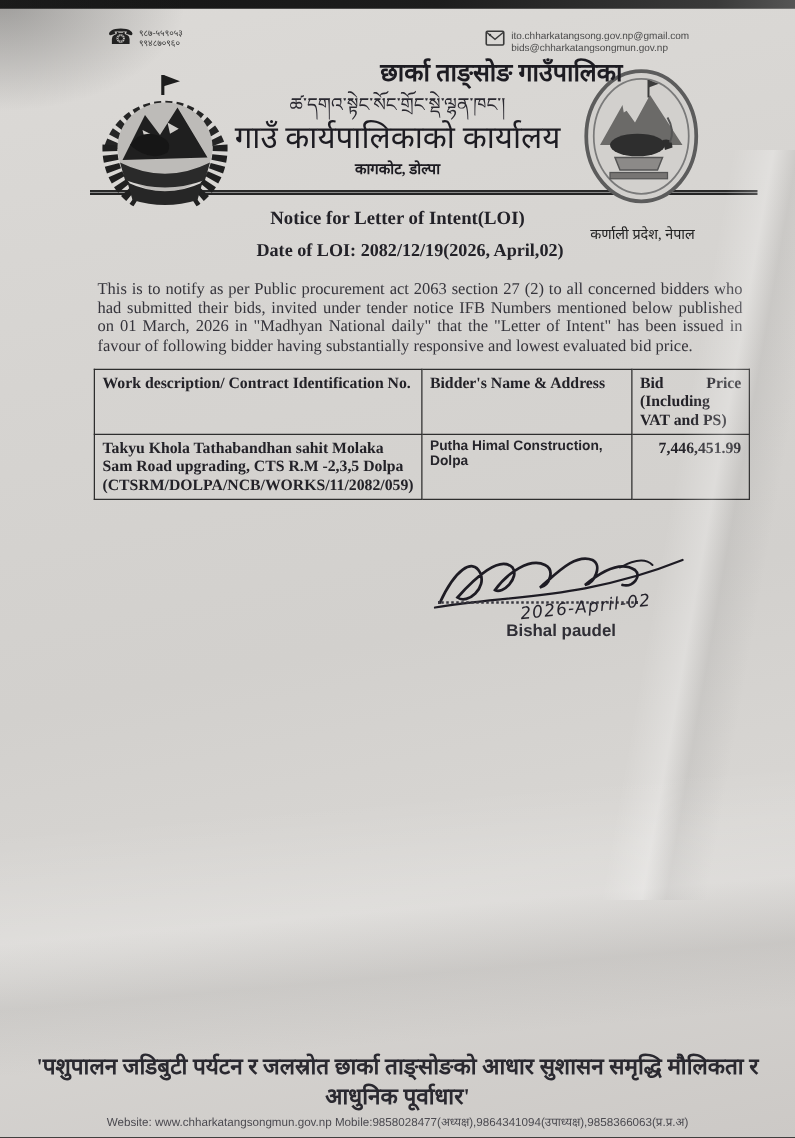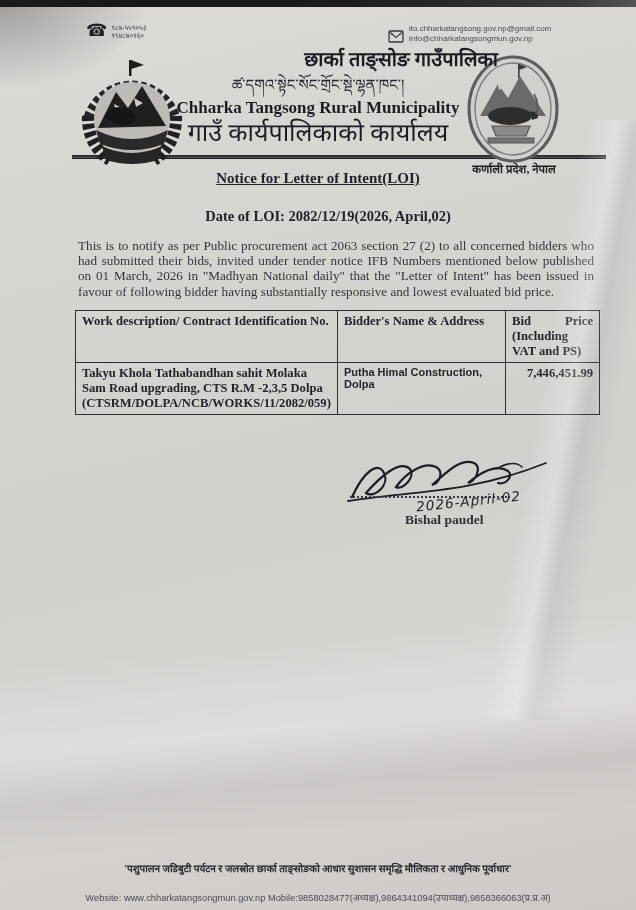--- a/index.html
+++ b/index.html
@@ -14,69 +14,69 @@
     background:radial-gradient(ellipse at 0% 0%,rgba(40,40,40,.35),rgba(40,40,40,0) 70%);}
   .crease1{position:absolute;top:120px;right:-40px;width:220px;height:600px;pointer-events:none;
     background:linear-gradient(100deg,rgba(255,255,255,0) 40%,rgba(255,255,255,.25) 50%,rgba(120,120,120,.12) 56%,rgba(255,255,255,0) 66%);}
   .crease2{position:absolute;top:560px;left:0;width:100%;height:300px;pointer-events:none;
     background:linear-gradient(175deg,rgba(255,255,255,0) 30%,rgba(255,255,255,.2) 55%,rgba(110,110,110,.10) 70%,rgba(255,255,255,0) 85%);}
 
   
   .phone-block{position:absolute;left:86px;top:22px;display:flex;gap:4px;align-items:flex-start;}
   .phone-glyph{font-family:"DejaVu Sans",sans-serif;font-size:17px;line-height:17px;color:#222;}
   .phone-nums{font-family:"Liberation Sans",sans-serif;font-size:7px;line-height:8px;color:#3a3a3a;padding-top:2px;}
-  .email-block{position:absolute;left:388px;top:24px;display:flex;gap:5px;align-items:flex-end;}
+  .email-block{position:absolute;left:388px;top:24px;display:flex;gap:5px;align-items:flex-start;}
   .email-lines{font-family:"Liberation Sans",sans-serif;font-size:8px;line-height:9.5px;color:#4a4a4a;}
 
   
   .emblem-left{position:absolute;left:74px;top:56px;width:116px;height:122px;}
   .emblem-right{position:absolute;left:458px;top:54px;width:110px;height:110px;}
-  .province-caption{position:absolute;left:444px;top:161px;width:140px;text-align:center;
-    font-size:11.5px;font-weight:bold;color:#222;}
+  .province-caption{position:absolute;left:444px;top:179px;width:140px;text-align:center;
+    font-size:11.5px;font-weight:normal;color:#222;}
 
   
   .header-text{position:relative;margin:48px auto 0;width:360px;text-align:center;color:#1d1c22;}
   .h-nepali{font-size:20px;font-weight:bold;line-height:22px;text-align:right;}
   .h-tibetan{font-size:15px;line-height:20px;margin-top:5px;color:#2a2930;}
   .h-english{font-size:17px;font-weight:bold;line-height:19px;margin-top:3px;font-family:"Liberation Serif",serif;}
   .h-office{font-size:25px;font-weight:normal;line-height:27px;margin-top:2px;}
   .h-location{font-size:12px;font-weight:bold;margin-top:2px;}
 
   .divider{margin:9px 30px 0 72px;height:4px;
     background:linear-gradient(#2a2a2a 0%,#2a2a2a 35%,#8a8a8a 50%,#242424 70%,#242424 100%);}
 
   
-  .notice-title{margin-top:11px;text-align:center;font-size:15px;font-weight:bold;color:#232228;text-decoration:underline;}
-  .notice-date{margin-top:21px;text-align:center;font-size:14.5px;font-weight:bold;color:#232228;padding-left:20px;}
+  .notice-title{margin-top:11px;text-align:center;font-size:15px;font-weight:bold;color:#232228;}
+  .notice-date{margin-top:9px;text-align:center;font-size:14.5px;font-weight:bold;color:#232228;padding-left:20px;}
   .notice-body{margin:13px 42px 0 78px;font-size:13.2px;line-height:15.2px;text-align:justify;color:#35343b;}
 
   
   table.loi{border-collapse:collapse;margin:11px 0 0 75px;width:524px;table-layout:fixed;}
   table.loi th,table.loi td{border:1.6px solid #2e2e2e;vertical-align:top;padding:3px 6px;}
   .col-work{width:262px;} .col-bidder{width:168px;} .col-bid{width:94px;}
   th{font-size:12.6px;text-align:left;color:#232228;}
   th.bid-h{text-align:justify;}
   td.work-cell{font-size:12.6px;font-weight:bold;line-height:15px;color:#232228;}
   td.bidder-cell{font-family:"Liberation Sans",sans-serif;font-size:11px;font-weight:bold;color:#26252b;}
   td.bid-cell{font-size:12.6px;font-weight:bold;text-align:right;padding-top:16px;color:#232228;}
 
   
   .sig-block{position:relative;margin:34px 40px 0 auto;width:250px;height:112px;}
   .sig-svg{position:absolute;left:0;top:0;}
   .sig-dots{position:absolute;left:4px;top:47px;width:160px;border-bottom:2px dotted #3a3840;}
   .hand-date{position:absolute;left:70px;top:44px;font-family:"DejaVu Sans",sans-serif;
     font-style:italic;font-size:13.5px;letter-spacing:1px;color:#26242d;transform:rotate(-6deg);white-space:nowrap;}
-  .sig-name{position:absolute;left:42px;top:63px;font-family:Liberation Serif, serif;
+  .sig-name{position:absolute;left:42px;top:63px;font-family:Liberation Sans, sans-serif;
     font-size:13.5px;font-weight:bold;color:#302f36;padding-left:17px;}
   .sig-title{position:absolute;left:0px;top:90px;font-size:13.5px;font-weight:bold;color:#232228;white-space:nowrap;}
 
   
   .footer{position:absolute;left:0;bottom:6px;width:100%;text-align:center;}
-  .f-slogan{font-size:10px;font-weight:bold;color:#2a2930;}
-  .f-contact{margin-top:16px;font-family:"Liberation Sans",sans-serif;font-size:9.3px;color:#4b4a50;text-align:center;}
+  .f-slogan{font-size:18px;font-weight:bold;color:#2a2930;}
+  .f-contact{margin-top:3px;font-family:"Liberation Sans",sans-serif;font-size:9.3px;color:#4b4a50;text-align:center;}
 </style>
 </head>
 <body>
 
 <div class="photo">
   <div class="top-strip"></div>
   <div class="corner-shade"></div>
   <div class="crease1"></div>
   <div class="crease2"></div>
 
@@ -89,21 +89,21 @@
   </div>
 
   <div class="email-block">
     <svg width="16" height="13" viewBox="0 0 16 13">
       <rect x="1" y="1" width="14" height="11" fill="none" stroke="#3a3a3a" stroke-width="1.3" rx="1"></rect>
       <path d="M1.5 2 L8 7.5 L14.5 2" fill="none" stroke="#3a3a3a" stroke-width="1.1"></path>
       <circle cx="4" cy="4" r="1" fill="#3a3a3a"></circle>
     </svg>
     <span class="email-lines">
       <span>ito.chharkatangsong.gov.np@gmail.com</span><br>
-      <span>info@chharkatangsongmun.gov.np</span>
+      <span>bids@chharkatangsongmun.gov.np</span>
     </span>
   </div>
 
   <svg class="emblem-left" viewBox="0 0 116 122">
     <path d="M16 62 a44 44 0 0 1 84 0" fill="none" stroke="#252525" stroke-width="13" stroke-dasharray="5 3"></path>
     <path d="M14 60 a45 48 0 0 0 22 44" fill="none" stroke="#202020" stroke-width="12" stroke-dasharray="5 3"></path>
     <path d="M102 60 a45 48 0 0 1 -22 44" fill="none" stroke="#202020" stroke-width="12" stroke-dasharray="5 3"></path>
     <ellipse cx="58" cy="62" rx="38" ry="36" fill="#bdbbb8"></ellipse>
     <path d="M24 72 L42 36 L54 52 L68 30 L92 70 Z" fill="#1f1f1f"></path>
     <path d="M40 48 l8 4 l-6 4 z M60 42 l9 5 l-7 4 z" fill="#cfcdca"></path>
@@ -125,22 +125,22 @@
     <path d="M72 58 q8 -2 8 6 l-6 2 Z" fill="#2e2e2e"></path>
     <path d="M34 72 h38 l-4 10 h-30 Z" fill="#8c8a88" stroke="#555" stroke-width="1.2"></path>
     <rect x="30" y="84" width="46" height="5" fill="#777573" stroke="#555" stroke-width="1"></rect>
     <path d="M76 40 q6 10 2 20" fill="none" stroke="#555" stroke-width="1.6"></path>
   </svg>
   <div class="province-caption">कर्णाली प्रदेश, नेपाल</div>
 
   <div class="header-text">
     <div class="h-nepali">छार्का ताङ्सोङ गाउँपालिका</div>
     <div class="h-tibetan">ཚ་དགའ་སྟེང་སོང་གྲོང་སྡེ་ལྷན་ཁང་།</div>
-    <div class="h-english">Chharka Tangsong Rural Municipality</div>
     <div class="h-office">गाउँ कार्यपालिकाको कार्यालय</div>
+    <div class="h-location">कागकोट, डोल्पा</div>
   </div>
 
   <div class="divider"></div>
 
   <div class="notice-title">Notice for Letter of Intent(LOI)</div>
   <div class="notice-date">Date of LOI: 2082/12/19(2026, April,02)</div>
   <div class="notice-body">This is to notify as per Public procurement act 2063 section 27 (2) to all concerned bidders who had submitted their bids, invited under tender notice IFB Numbers mentioned below published on 01 March, 2026 in "Madhyan National daily" that the "Letter of Intent" has been issued in favour of following bidder having substantially responsive and lowest evaluated bid price.</div>
 
   <table class="loi">
     <colgroup>

